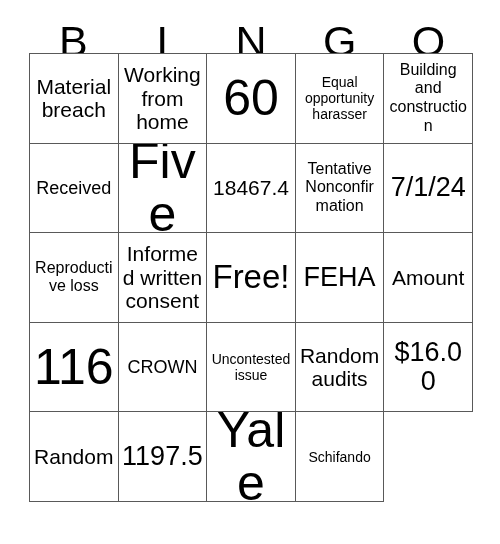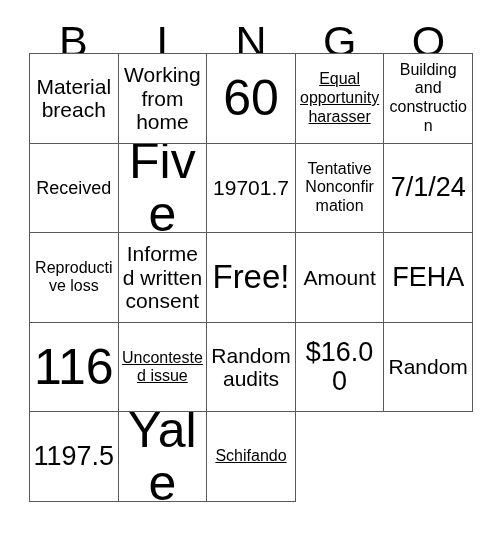--- a/index.html
+++ b/index.html
@@ -80,21 +80,21 @@
     word-wrap: break-word;
     max-width: 100%;
   }
 
   
   .t-xxl { font-size: 50px; line-height: 1.05; }
   .t-xl  { font-size: 33px; line-height: 1.05; }
   .t-lg  { font-size: 27px; line-height: 1.08; }
   .t-md  { font-size: 21px; line-height: 1.12; }
   .t-sm  { font-size: 18px; line-height: 1.14; }
-  .t-xs  { font-size: 16px; line-height: 1.16; text-decoration: underline; }
+  .t-xs  { font-size: 14px; line-height: 1.16; }
   .t-xxs { font-size: 16px; line-height: 1.18; }
 </style>
 </head>
 <body>
 
 <div class="card">
 
   <div class="header-row">
       <div class="header-cell">B</div>
       <div class="header-cell">I</div>
@@ -119,45 +119,48 @@
       <div class="cell">
         <span class="cell-text t-xxs">Building and construction</span>
       </div>
       <div class="cell">
         <span class="cell-text t-sm">Received</span>
       </div>
       <div class="cell">
         <span class="cell-text t-xxl">Five</span>
       </div>
       <div class="cell">
-        <span class="cell-text t-md">19701.7</span>
+        <span class="cell-text t-md">18467.4</span>
       </div>
       <div class="cell">
         <span class="cell-text t-xxs">Tentative Nonconfirmation</span>
       </div>
       <div class="cell">
         <span class="cell-text t-lg">7/1/24</span>
       </div>
       <div class="cell">
         <span class="cell-text t-xxs">Reproductive loss</span>
       </div>
       <div class="cell">
         <span class="cell-text t-md">Informed written consent</span>
       </div>
       <div class="cell">
         <span class="cell-text t-xl">Free!</span>
       </div>
       <div class="cell">
+        <span class="cell-text t-lg">FEHA</span>
+      </div>
+      <div class="cell">
         <span class="cell-text t-md">Amount</span>
       </div>
       <div class="cell">
-        <span class="cell-text t-lg">FEHA</span>
+        <span class="cell-text t-xxl">116</span>
       </div>
       <div class="cell">
-        <span class="cell-text t-xxl">116</span>
+        <span class="cell-text t-sm">CROWN</span>
       </div>
       <div class="cell">
         <span class="cell-text t-xs">Uncontested issue</span>
       </div>
       <div class="cell">
         <span class="cell-text t-md">Random audits</span>
       </div>
       <div class="cell">
         <span class="cell-text t-lg">$16.00</span>
       </div>

